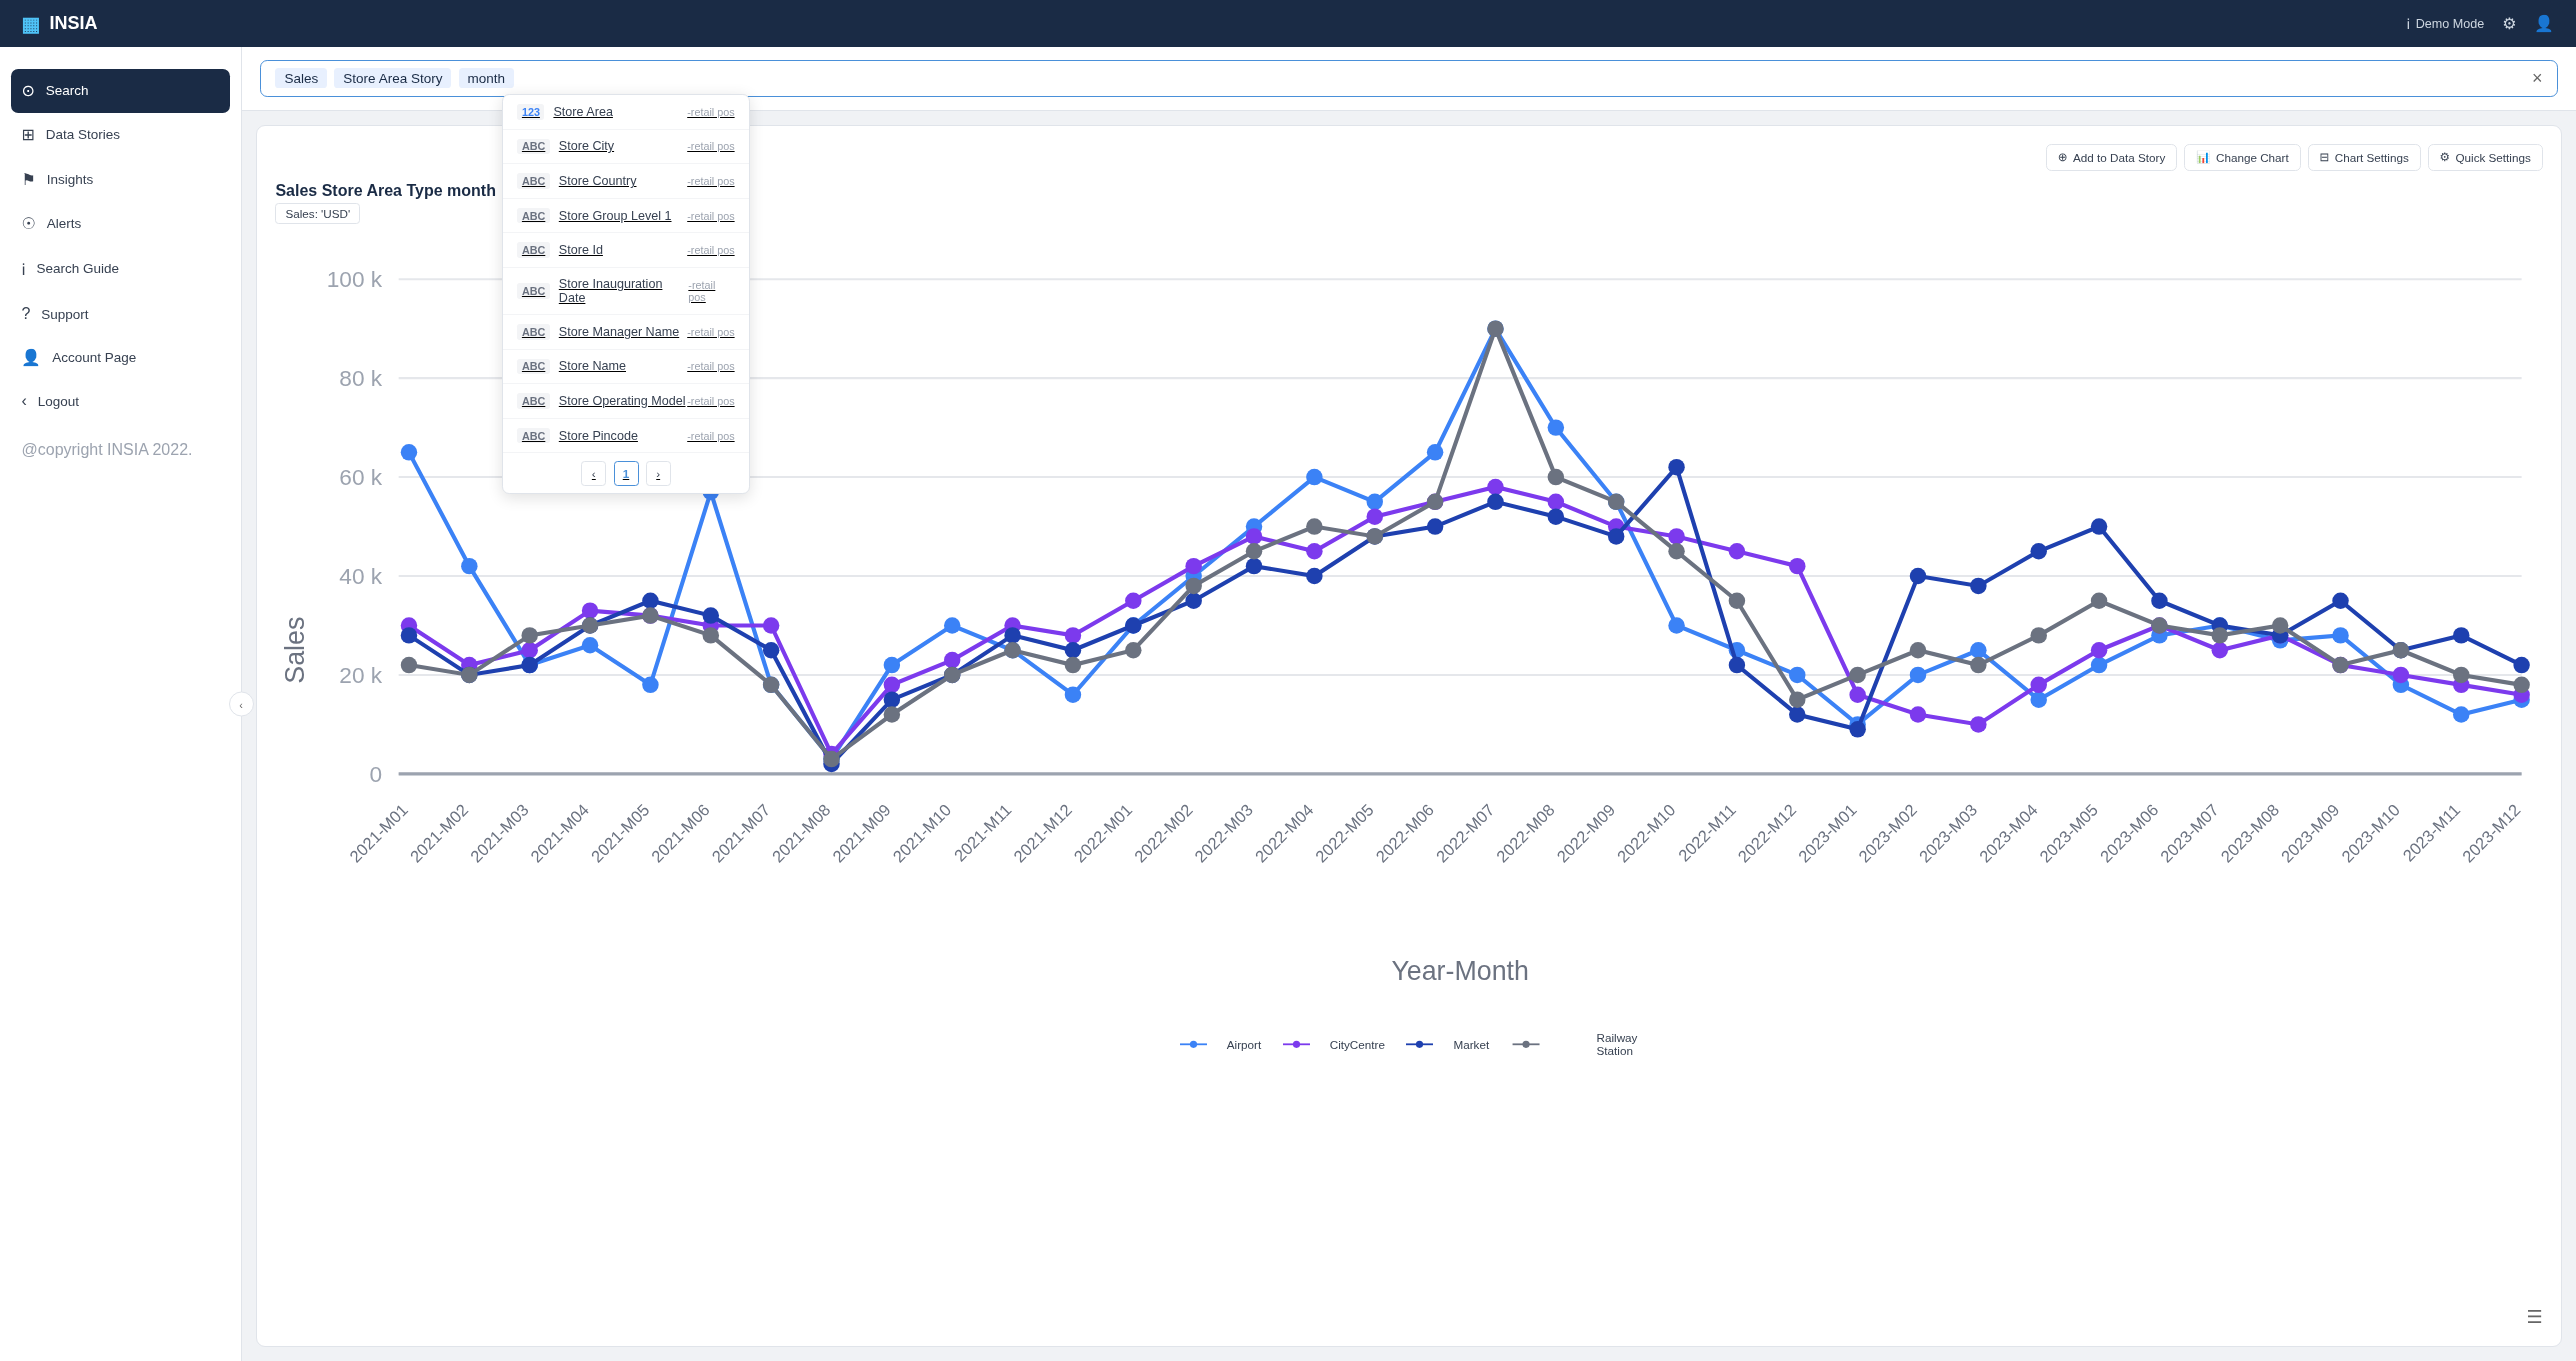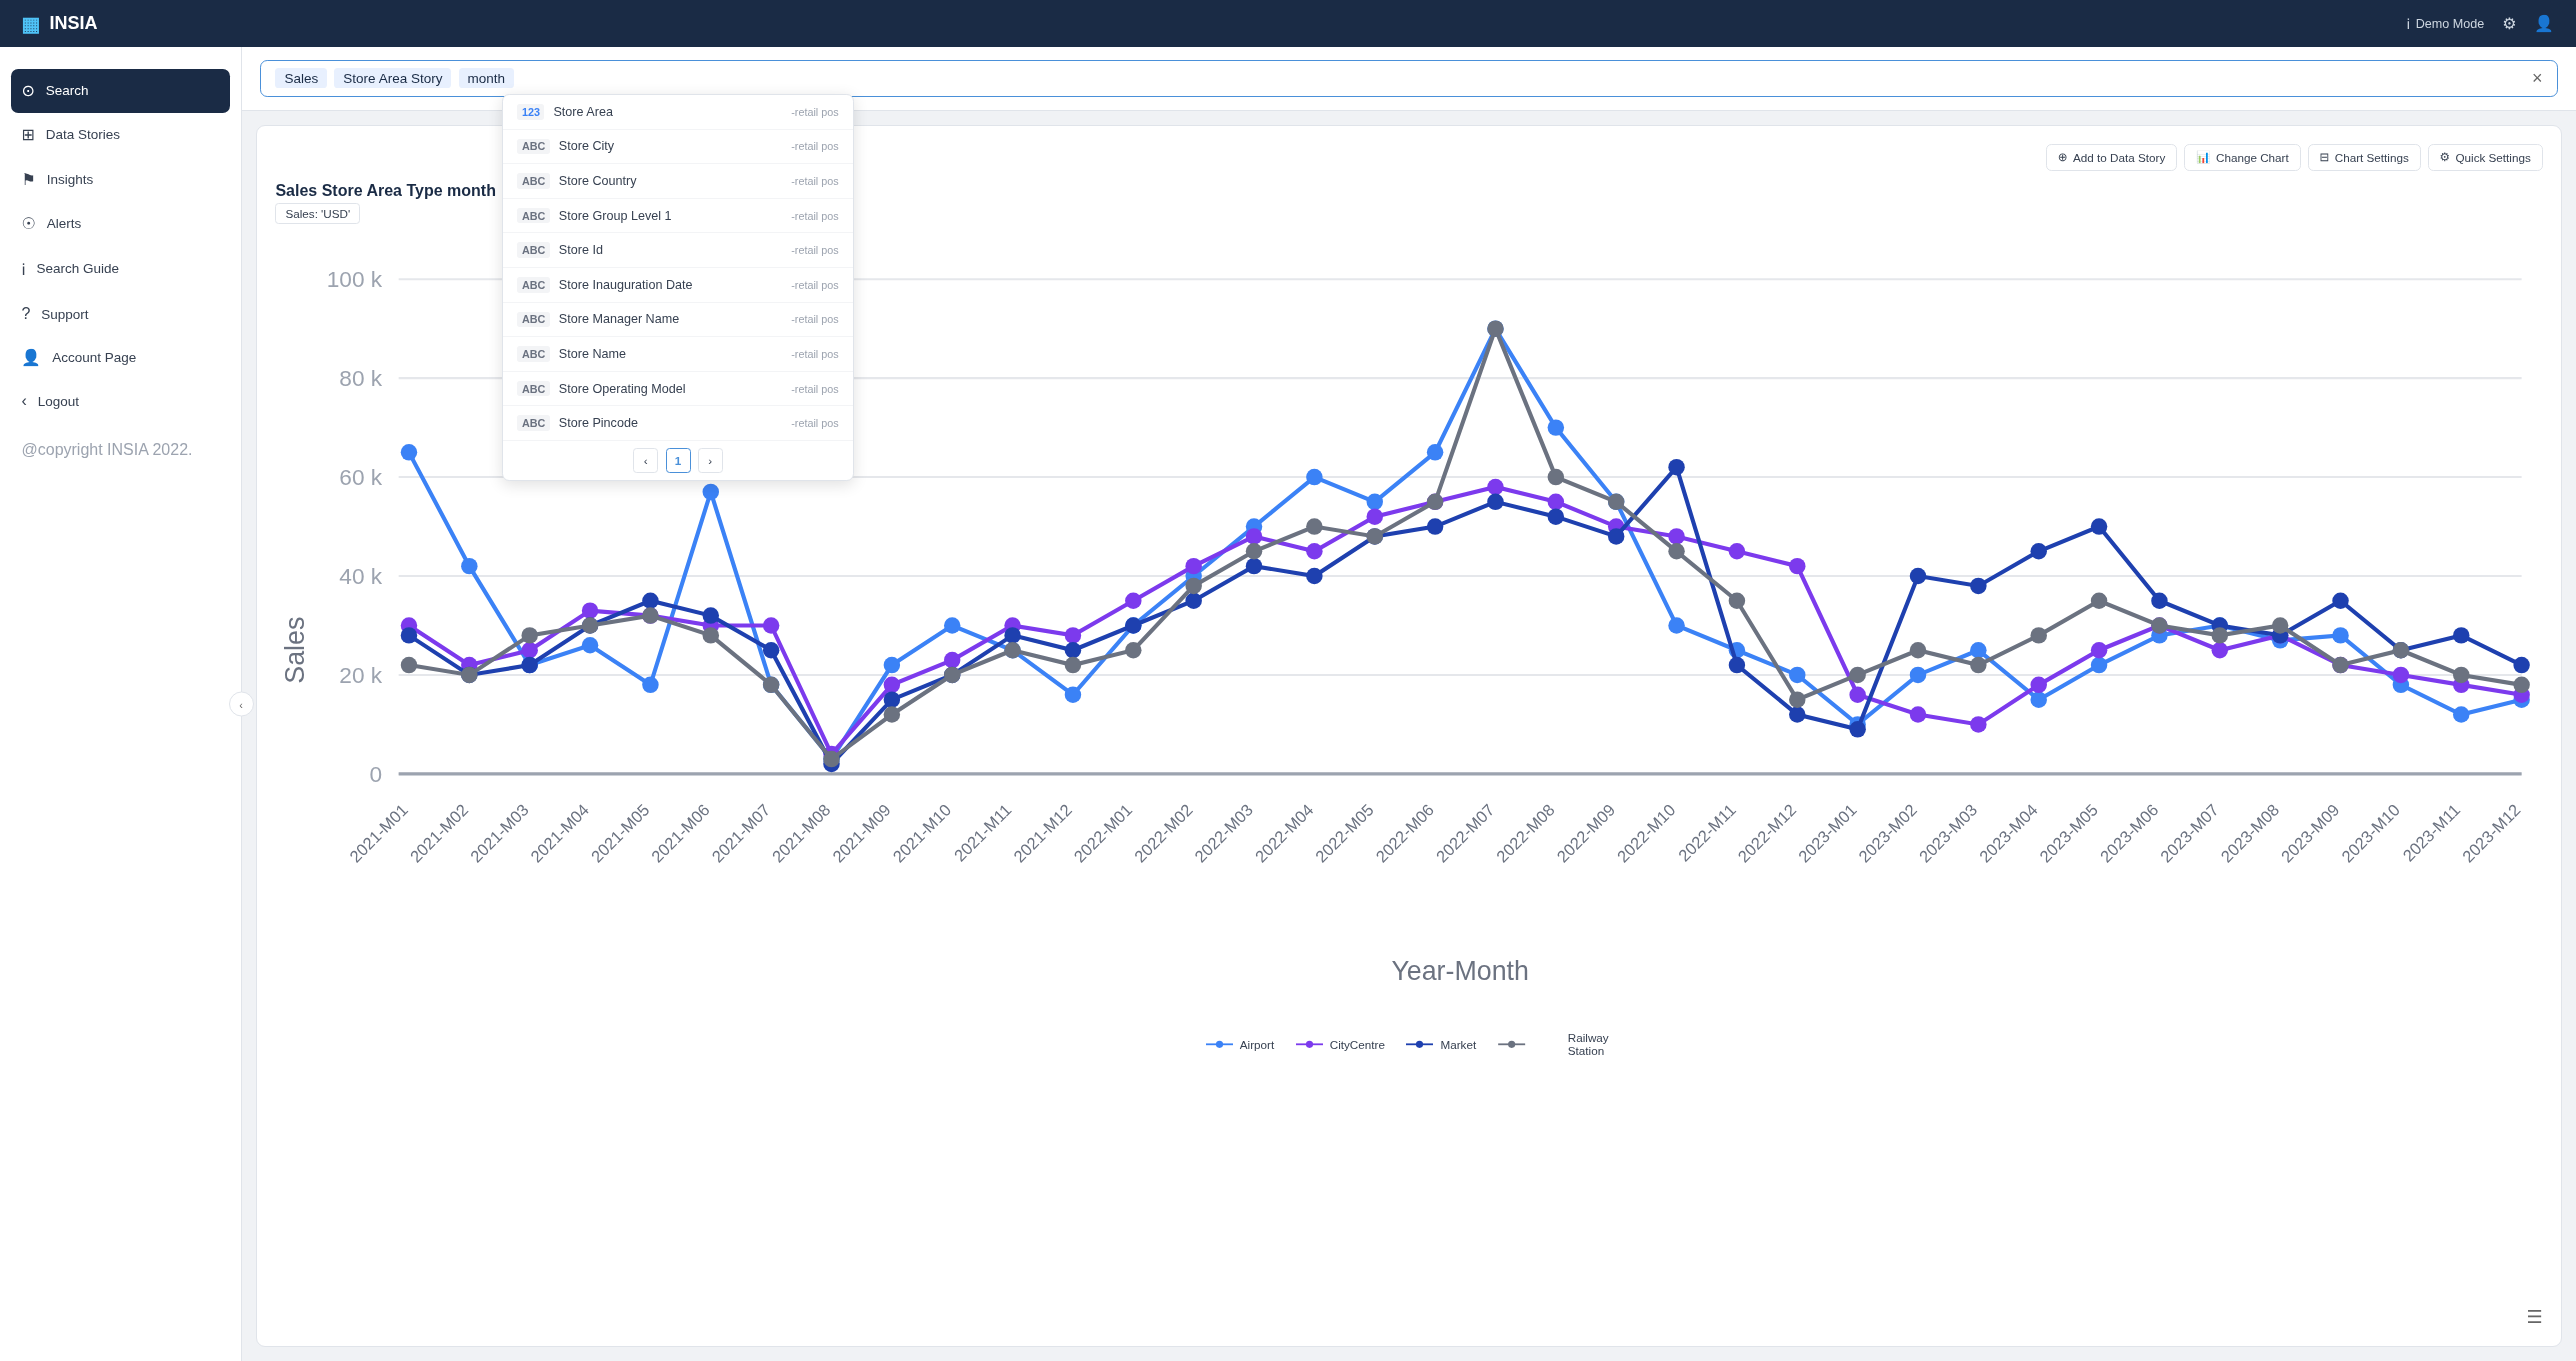--- a/index.html
+++ b/index.html
@@ -102,26 +102,27 @@
       font-size: 18px;
       color: #666;
       cursor: pointer;
     }
 
     
     .dropdown-overlay {
       position: absolute;
       top: 47px;
       left: 260px;
-      width: 352px;
+      width: 248px;
       background: white;
       border: 0.9px solid #e0e4ea;
       border-radius: 7.2px;
       box-shadow: 0 3.6px 14.4px rgba(0,0,0,0.12);
       z-index: 100;
+      text-decoration: underline;
     }
     .dropdown-item {
       display: flex;
       align-items: center;
       justify-content: space-between;
       padding: 9px 14.4px;
       font-size: 12.6px;
       color: #374151;
       border-bottom: 0.9px solid #f3f4f6;
       cursor: pointer;
@@ -186,21 +187,21 @@
     .chart-filter { display: inline-block; border: 0.9px solid #e0e4ea; border-radius: 3.6px; padding: 2.7px 9px; font-size: 11.7px; color: #374151; margin-bottom: 14.4px; }
 
     
     .chart-svg-container { width: 100%; }
     svg { width: 100%; }
 
     .legend {
       display: flex; align-items: center; justify-content: center;
       gap: 21.5px; margin-top: 7.2px;
     }
-    .legend-item { display: flex; align-items: center; gap: 7px; font-size: 11.7px; color: #374151; }
+    .legend-item { display: flex; align-items: center; gap: 20px; font-size: 11.7px; color: #374151; }
 
     .chart-hamburger {
       position: absolute; bottom: 18px; right: 18px;
       font-size: 18px; color: #666; cursor: pointer;
     }
   </style>
 </head>
 <body>
 
 <div class="header">

